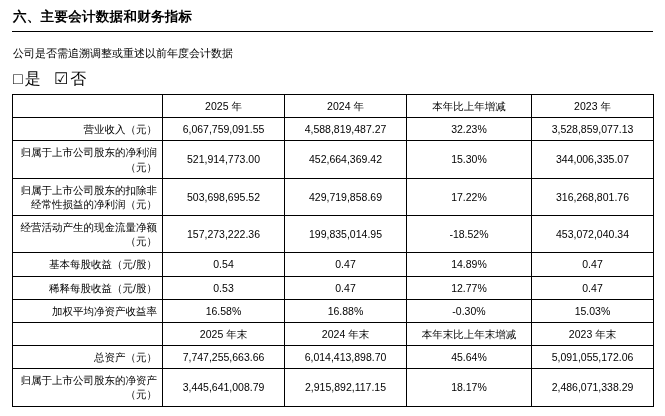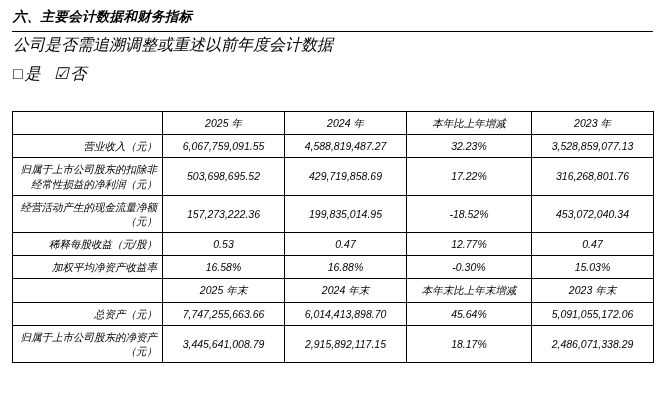--- a/index.html
+++ b/index.html
@@ -13,53 +13,52 @@
     font-family: "Liberation Sans", sans-serif;
     color: #000000;
     overflow: hidden;
   }
   .page {
     position: relative;
     width: 665px;
     height: 397px;
     box-sizing: border-box;
     padding: 0 12px;
-    font-style: italic;
   }
   .section-title {
     font-size: 13.5px;
     font-weight: bold;
     letter-spacing: 0.3px;
     padding-top: 8px;
     padding-left: 1px;
   }
   .title-rule {
     border-bottom: 1px solid #000000;
     margin-top: 5px;
     margin-bottom: 0;
     height: 0;
   }
   .question {
-    font-size: 16px;
-    margin-top: 3px;
+    font-size: 11px;
+    margin-top: 14px;
     padding-left: 1px;
     color: #000000;
   }
   .choices {
     font-size: 16px;
     margin-top: 8px;
     padding-left: 1px;
   }
   .choices .opt {
     margin-right: 2px;
   }
   table.fin {
     width: 641px;
     border-collapse: collapse;
-    margin-top: 26px;
+    margin-top: 4px;
     table-layout: fixed;
     font-size: 10.5px;
   }
   table.fin td {
     border: 1px solid #000000;
     padding: 4px 5px;
     vertical-align: middle;
     line-height: 1.35;
   }
   .col-label { width: 150px; }
@@ -109,37 +108,51 @@
       </tr>
 
       <tr>
         <td class="label">营业收入（元）</td>
         <td class="num">6,067,759,091.55</td>
         <td class="num">4,588,819,487.27</td>
         <td class="num">32.23%</td>
         <td class="num">3,528,859,077.13</td>
       </tr>
 
+      <tr>
+        <td class="label">归属于上市公司股东的净利润（元）</td>
+        <td class="num">521,914,773.00</td>
+        <td class="num">452,664,369.42</td>
+        <td class="num">15.30%</td>
+        <td class="num">344,006,335.07</td>
+      </tr>
 
       <tr>
         <td class="label">归属于上市公司股东的扣除非经常性损益的净利润（元）</td>
         <td class="num">503,698,695.52</td>
         <td class="num">429,719,858.69</td>
         <td class="num">17.22%</td>
         <td class="num">316,268,801.76</td>
       </tr>
 
       <tr>
         <td class="label">经营活动产生的现金流量净额（元）</td>
         <td class="num">157,273,222.36</td>
         <td class="num">199,835,014.95</td>
         <td class="num">-18.52%</td>
         <td class="num">453,072,040.34</td>
       </tr>
 
+      <tr>
+        <td class="label">基本每股收益（元/股）</td>
+        <td class="num">0.54</td>
+        <td class="num">0.47</td>
+        <td class="num">14.89%</td>
+        <td class="num">0.47</td>
+      </tr>
 
       <tr>
         <td class="label">稀释每股收益（元/股）</td>
         <td class="num">0.53</td>
         <td class="num">0.47</td>
         <td class="num">12.77%</td>
         <td class="num">0.47</td>
       </tr>
 
       <tr>

